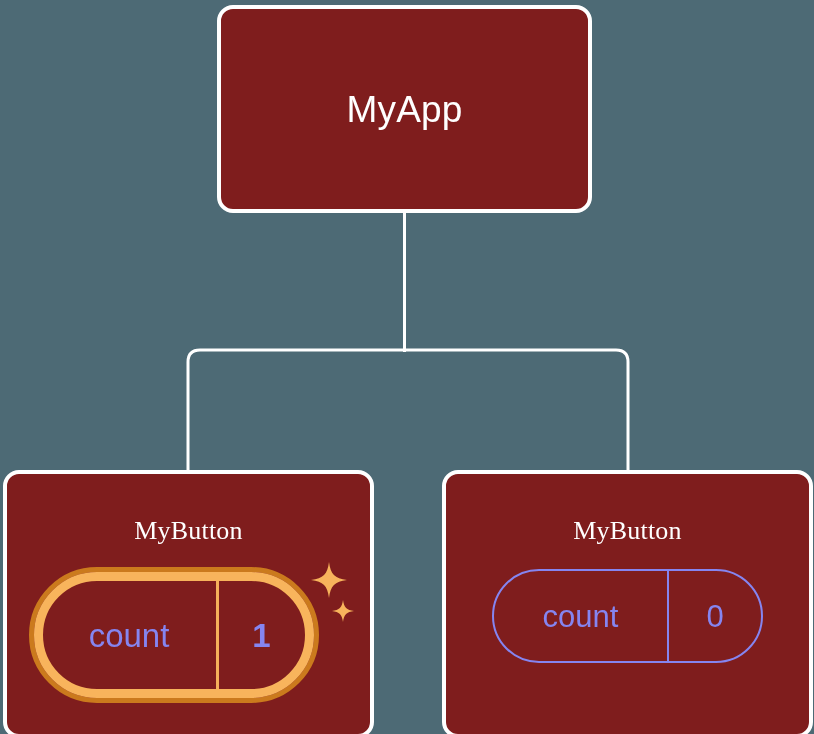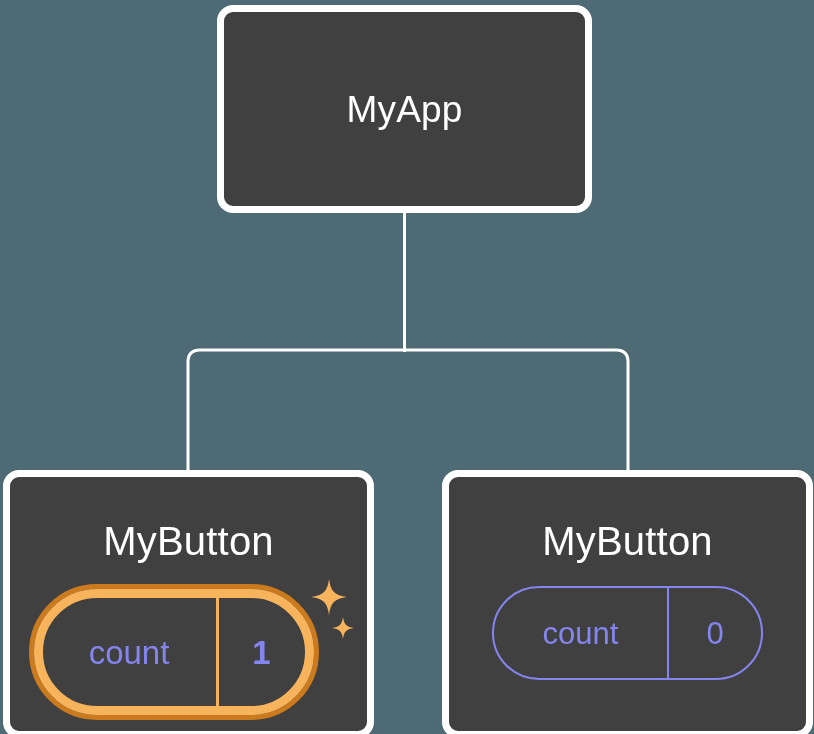--- a/index.html
+++ b/index.html
@@ -26,22 +26,22 @@
     left: 0;
     top: 0;
     width: 814px;
     height: 734px;
     pointer-events: none;
   }
   
   .node {
     position: absolute;
     box-sizing: border-box;
-    background: #404040;
-    border: 7px solid #ffffff;
+    background: #7f1d1d;
+    border: 4px solid #ffffff;
     border-radius: 16px;
     display: flex;
     flex-direction: column;
     align-items: center;
     z-index: 2;
   }
   .node-root {
     left: 217px;
     top: 5px;
     width: 375px;
@@ -65,21 +65,22 @@
   .node-title {
     color: #ffffff;
     font-size: 37px;
     font-weight: 400;
     letter-spacing: 0.2px;
     line-height: 1;
     white-space: nowrap;
   }
   .node-child-left .node-title,
   .node-child-right .node-title {
-    font-size: 40px;
+    font-size: 26px;
+    font-family: Liberation Serif, serif;
   }
   
   .pill-wrap {
     position: relative;
     margin-top: 25px;
     display: flex;
     align-items: center;
     justify-content: center;
   }
   .pill {

